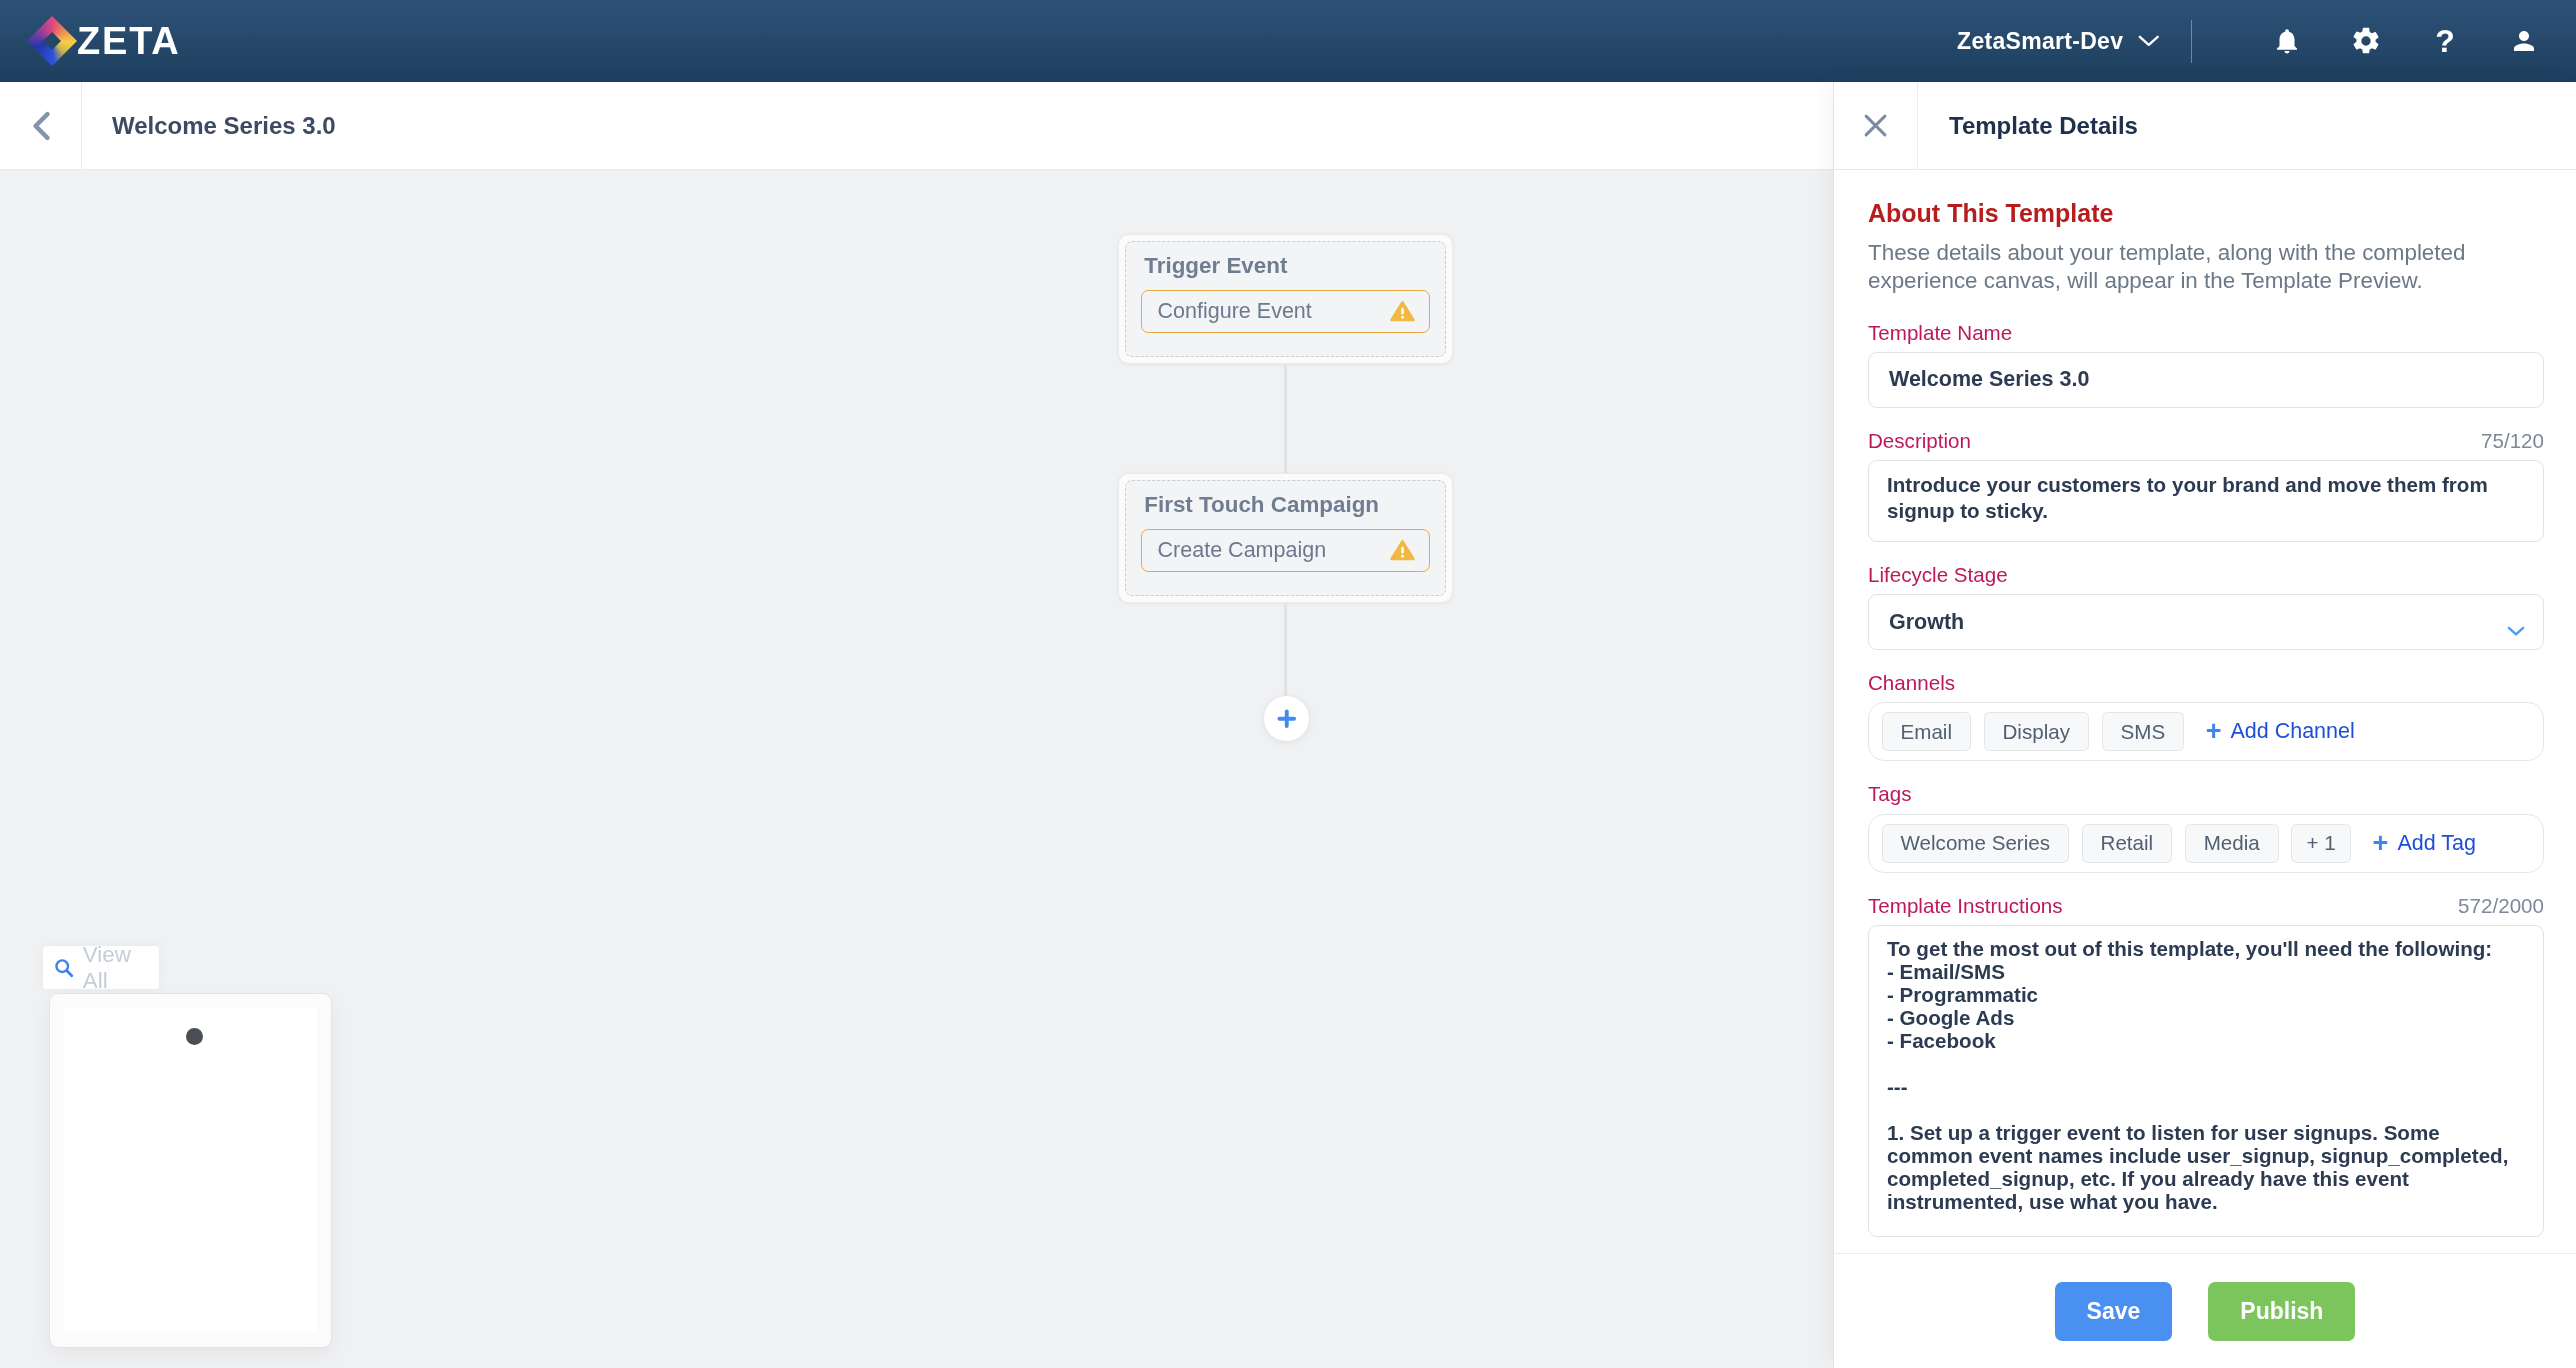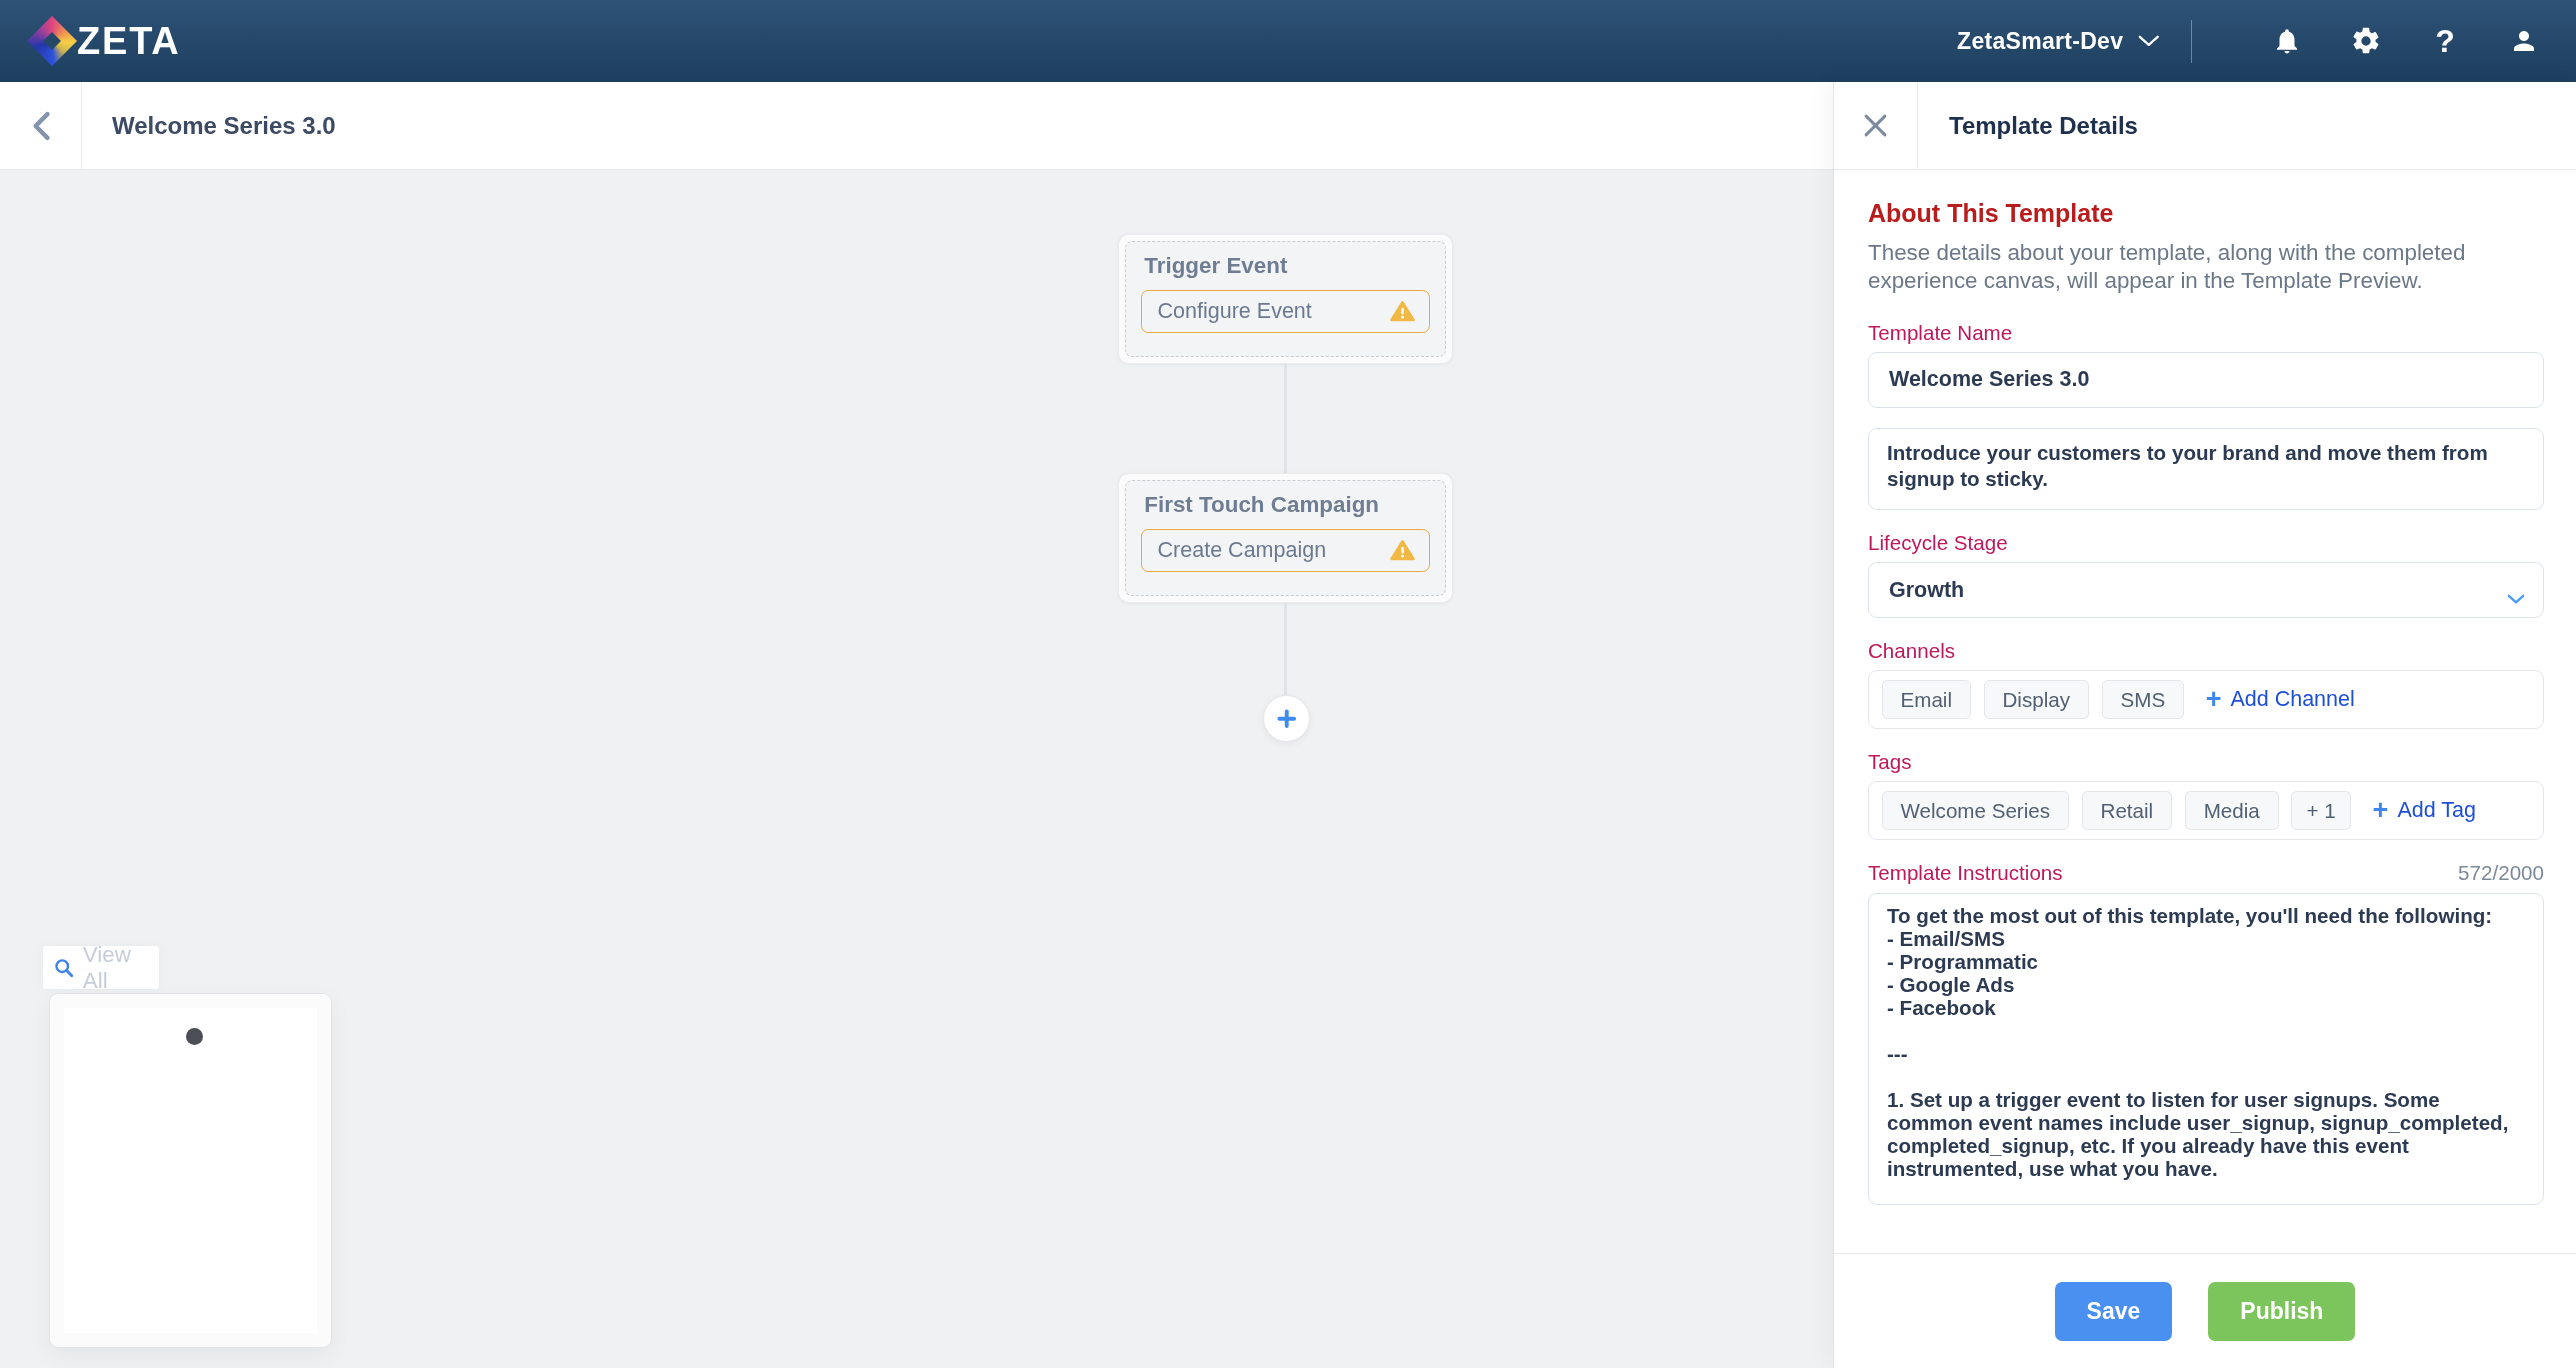--- a/index.html
+++ b/index.html
@@ -74,21 +74,21 @@
   .field-label{font-size:20.6px;color:#be185d;}
   .field-counter{font-size:20.6px;color:#7d8999;}
   .text-input{width:100%;height:56px;border:1.3px solid #dde3ea;border-radius:9px;background:#fff;
     display:flex;align-items:center;padding:0 20px;font-size:21.5px;color:#2c3a52;font-weight:600;}
   .textarea{width:100%;border:1.3px solid #dde3ea;border-radius:9px;background:#fff;
     padding:10.7px 18px;font-size:20.6px;color:#2c3a52;font-weight:600;line-height:26px;white-space:pre-wrap;}
   .desc-box{height:82px;}
   .instr-box{height:312px;line-height:23px;overflow:hidden;}
   .select{position:relative;cursor:pointer;}
   .select-chevron{position:absolute;right:18px;top:22.4px;}
-  .chip-box{width:100%;height:59px;border:1.3px solid #e3e7ec;border-radius:9px;
+  .chip-box{width:100%;height:59px;border:1.3px solid #e3e7ec;border-radius:16px;
     display:flex;align-items:center;padding:0 12.5px;gap:12.5px;}
   .chip{height:39px;background:#f7f8f9;border:0.9px solid #e3e6e9;border-radius:5.4px;
     display:flex;align-items:center;padding:0 18px;font-size:20.6px;color:#516072;cursor:default;}
   .chip-small{padding:0 14.3px;}
   .add-link{display:flex;align-items:center;gap:9px;margin-left:9px;cursor:pointer;}
   .add-plus{color:#3e87ee;font-size:27px;font-weight:700;line-height:1;}
   .add-text{color:#1d4ed8;font-size:21.5px;font-weight:500;}
 
   .panel-footer{position:absolute;left:0;bottom:0;width:100%;height:115px;border-top:0.9px solid #ebebee;
     background:#fff;display:flex;align-items:center;justify-content:center;gap:36px;}
@@ -222,20 +222,24 @@
       <p class="about-text">These details about your template, along with the completed experience canvas, will appear in the Template Preview.</p>
 
       <div class="form-group">
         <div class="label-row">
           <span class="field-label">Template Name</span>
         </div>
         <div class="text-input">Welcome Series 3.0</div>
       </div>
 
       <div class="form-group">
+        <div class="label-row">
+          <span class="field-label">Description</span>
+          <span class="field-counter">75/120</span>
+        </div>
         <div class="textarea desc-box">Introduce your customers to your brand and move them from signup to sticky.</div>
       </div>
 
       <div class="form-group">
         <div class="label-row">
           <span class="field-label">Lifecycle Stage</span>
         </div>
         <div class="text-input select">
           <span>Growth</span>
           <span class="select-chevron">

